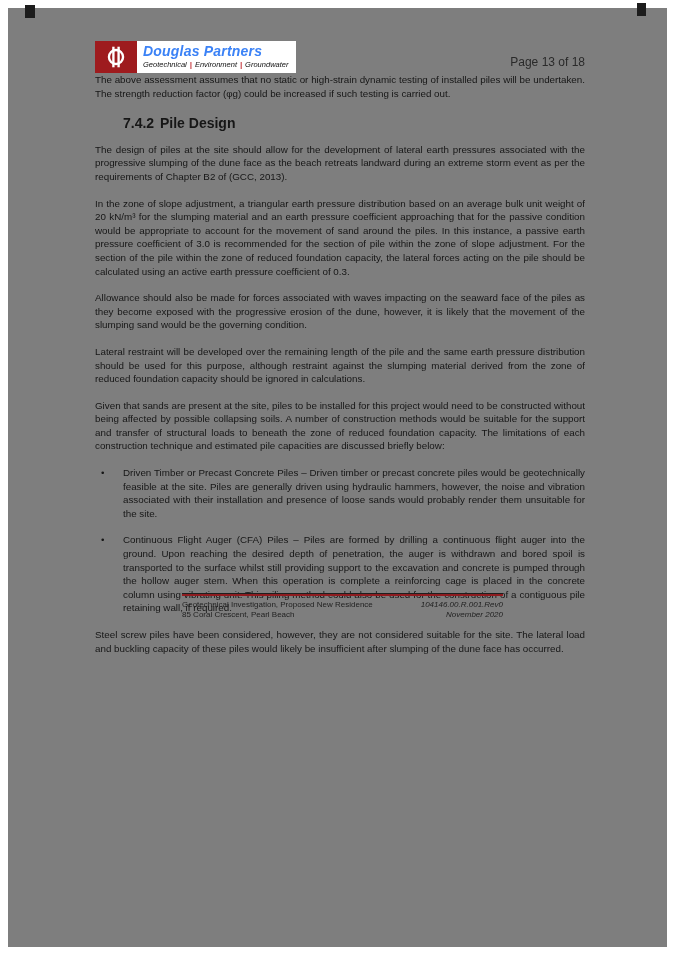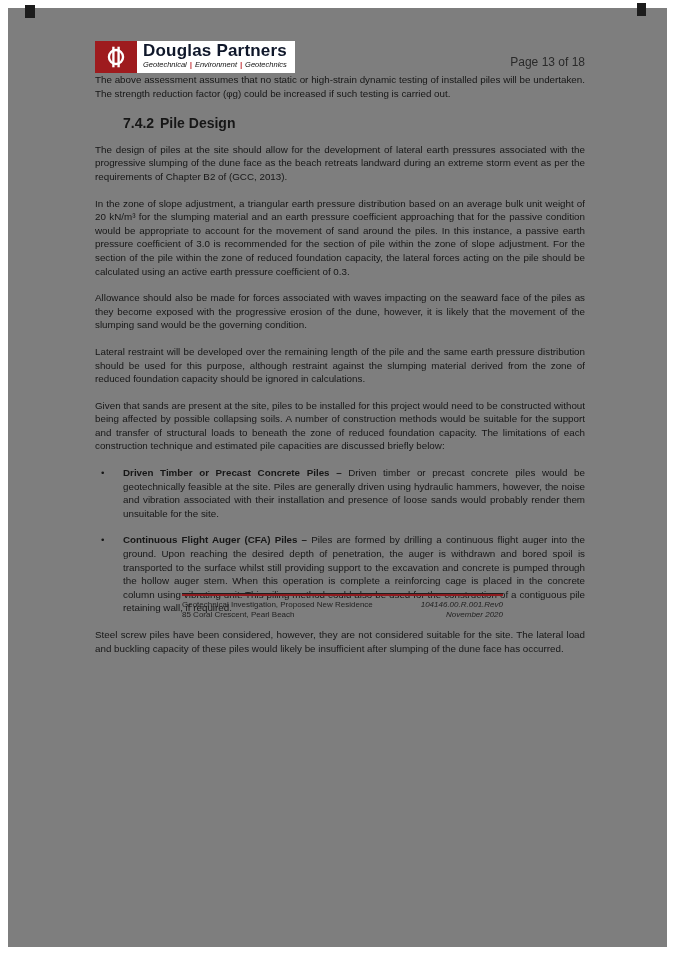--- a/index.html
+++ b/index.html
@@ -16,34 +16,34 @@
   .mark-tr{left:637px;top:3px;width:9px;height:13px;}
 
   .content{position:absolute;left:87px;right:82px;top:0;}
 
   
   .logo-row{margin-top:33px;display:flex;align-items:flex-start;}
   .logo-box{display:flex;align-items:stretch;}
   .dp-square{width:42px;height:32px;background:#9e1b1e;display:flex;align-items:center;justify-content:center;}
   .dp-square svg{display:block;}
   .brand-txt{background:#ffffff;padding:1px 8px 2px 6px;}
-  .brand-name{font-weight:bold;font-size:17px;line-height:18px;letter-spacing:0.2px;color:#0f172a;white-space:nowrap;}
+  .brand-name{font-weight:bold;font-style:italic;font-size:14px;line-height:18px;letter-spacing:0.2px;color:#3b82f6;white-space:nowrap;}
   .brand-tagline{font-style:italic;font-size:7.5px;line-height:10px;color:#111;white-space:nowrap;}
   .tag-sep{color:#c1272d;font-weight:bold;padding:0 3px;}
   .page-num{position:absolute;right:0;top:47px;font-size:12px;color:#2a2a2a;}
 
   
   .bodytext{font-size:9.8px;line-height:13.6px;text-align:justify;}
   p.para{margin:0 0 13px 0;}
   .first-para{margin-top:36px;}
   .section-head{margin:17px 0 12px 0;font-weight:bold;font-size:14px;display:flex;}
   .sec-num{width:37px;margin-left:28px;}
   .bullet-item{position:relative;padding-left:28px;margin:0 0 13px 0;}
   .bullet-dot{position:absolute;left:6px;top:0;font-size:9.8px;}
-  .bullet-lead{font-weight:bold;}
+  .bullet-lead{font-weight:normal;}
 
   
   .footer{position:absolute;left:87px;right:82px;bottom:48px;}
   .footer-rule-dark{height:1px;background:#1f1f1f;}
   .footer-rule-red{height:2px;background:#8e1b1f;margin-bottom:4px;}
   .footer-cols{display:flex;justify-content:space-between;font-size:8px;line-height:10px;color:#1f1f1f;}
   .footer-right{text-align:right;font-style:italic;}
 </style>
 </head>
 <body>
@@ -57,21 +57,21 @@
         <div class="dp-square">
           <svg width="26" height="26" viewBox="0 0 24 24" aria-hidden="true">
             <circle cx="12" cy="12" r="6.5" fill="none" stroke="#ffffff" stroke-width="2.2"></circle>
             <line x1="9.6" y1="2.5" x2="9.6" y2="21.5" stroke="#ffffff" stroke-width="2.2"></line>
             <line x1="14.4" y1="2.5" x2="14.4" y2="21.5" stroke="#ffffff" stroke-width="2.2"></line>
           </svg>
         </div>
         <div class="brand-txt">
           <div class="brand-name">Douglas Partners</div>
           <div class="brand-tagline">
-            <span>Geotechnical</span><span class="tag-sep">|</span><span>Environment</span><span class="tag-sep">|</span><span>Geotechnics</span>
+            <span>Geotechnical</span><span class="tag-sep">|</span><span>Environment</span><span class="tag-sep">|</span><span>Groundwater</span>
           </div>
         </div>
       </div>
     </div>
     <div class="page-num">Page 13 of 18</div>
 
     <div class="bodytext">
       <p class="para first-para">The above assessment assumes that no static or high-strain dynamic testing of installed piles will be undertaken.  The strength reduction factor (φg) could be increased if such testing is carried out.</p>
 
       <div class="section-head">

